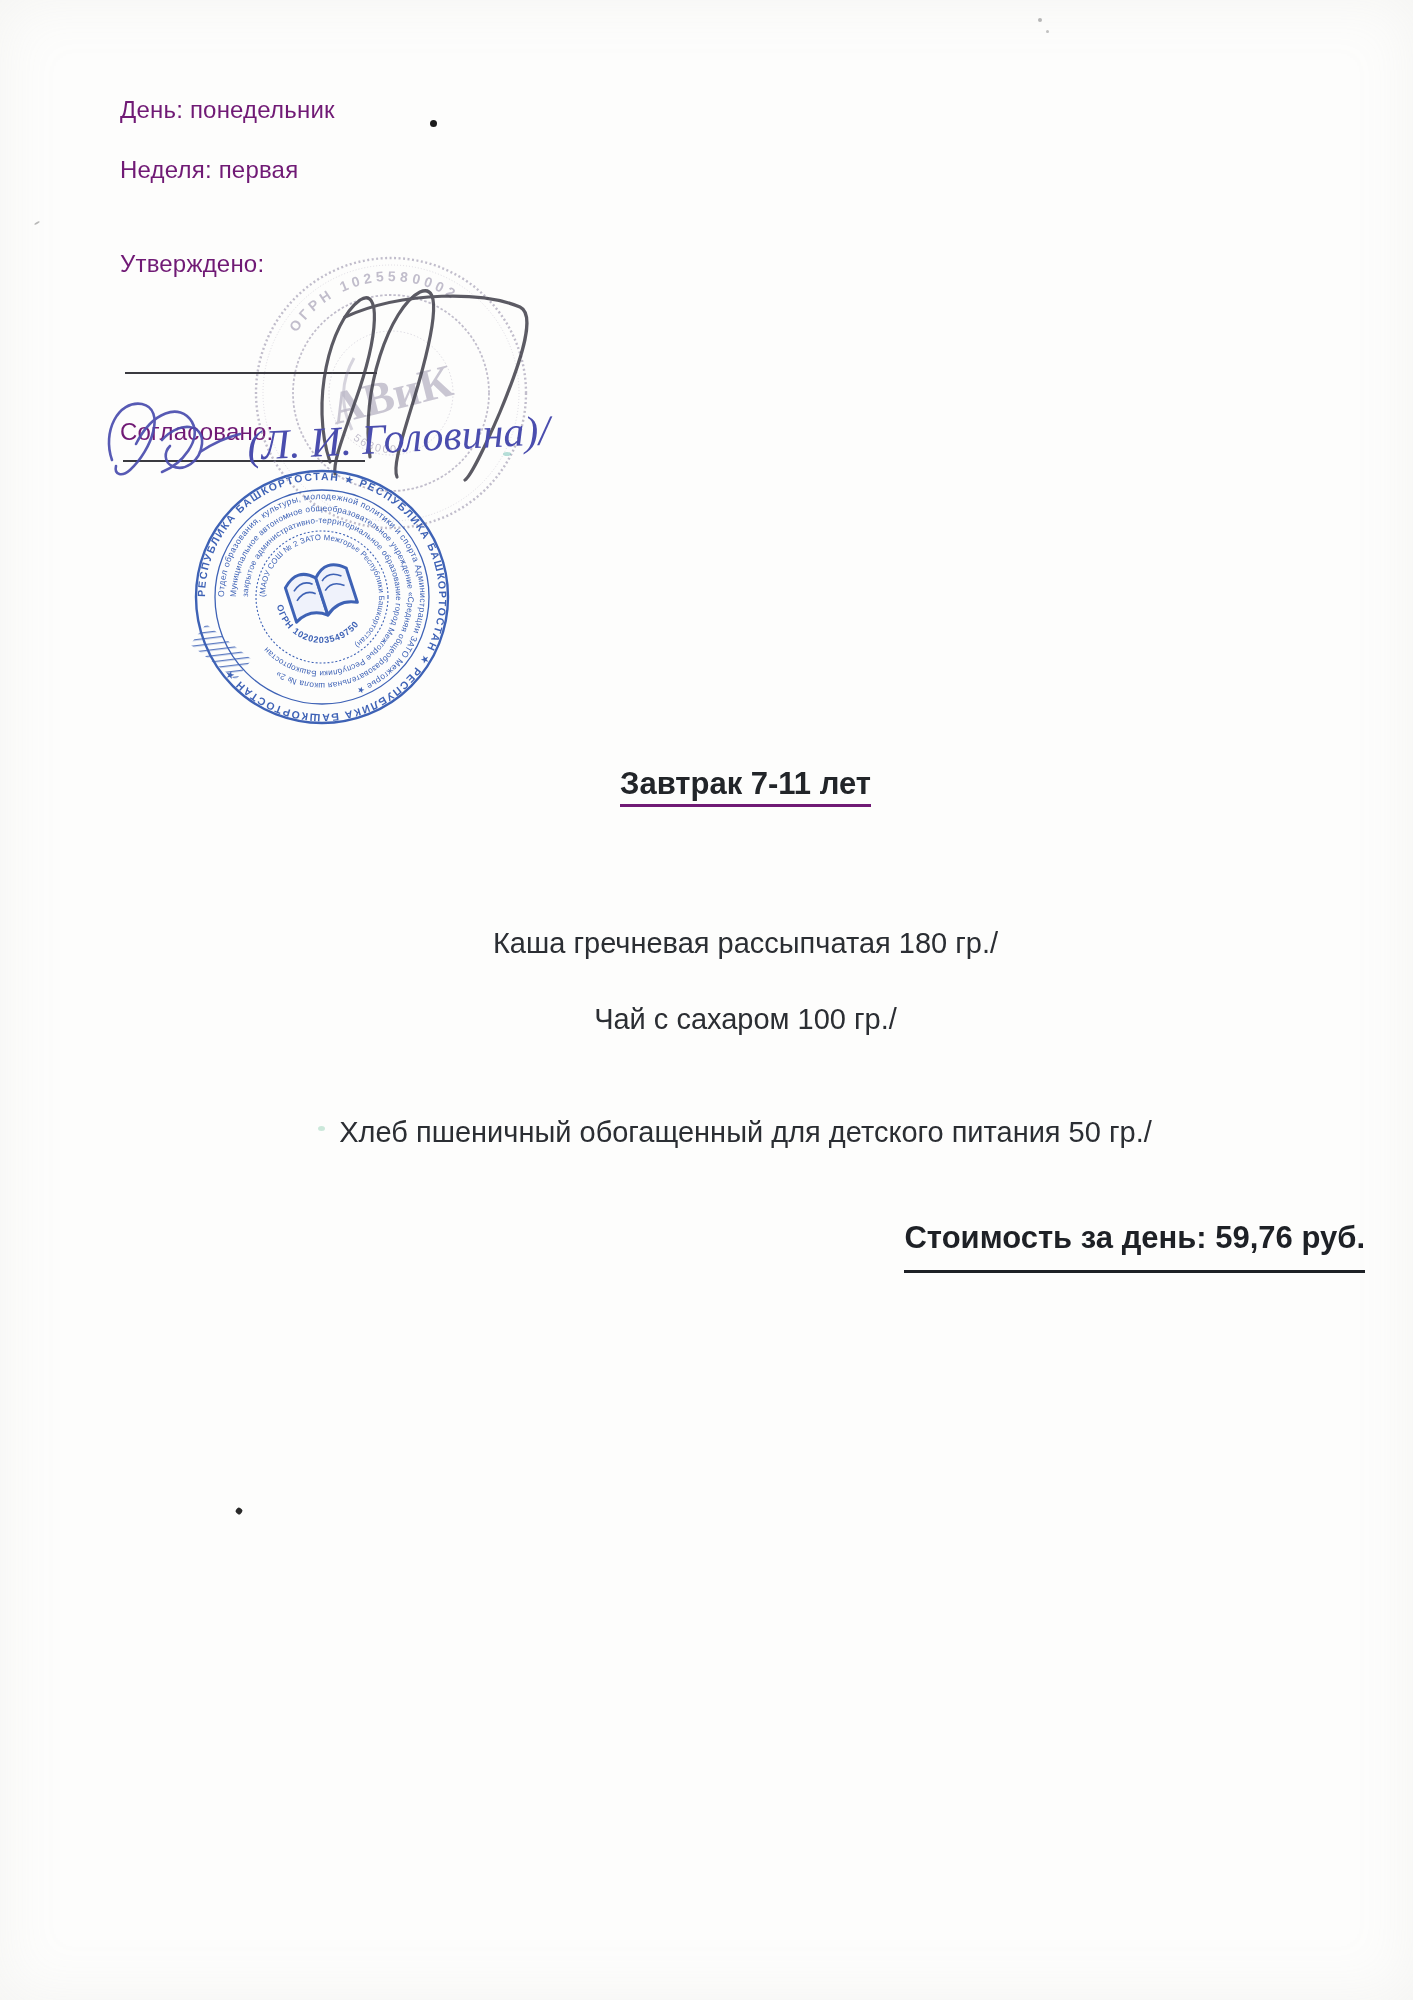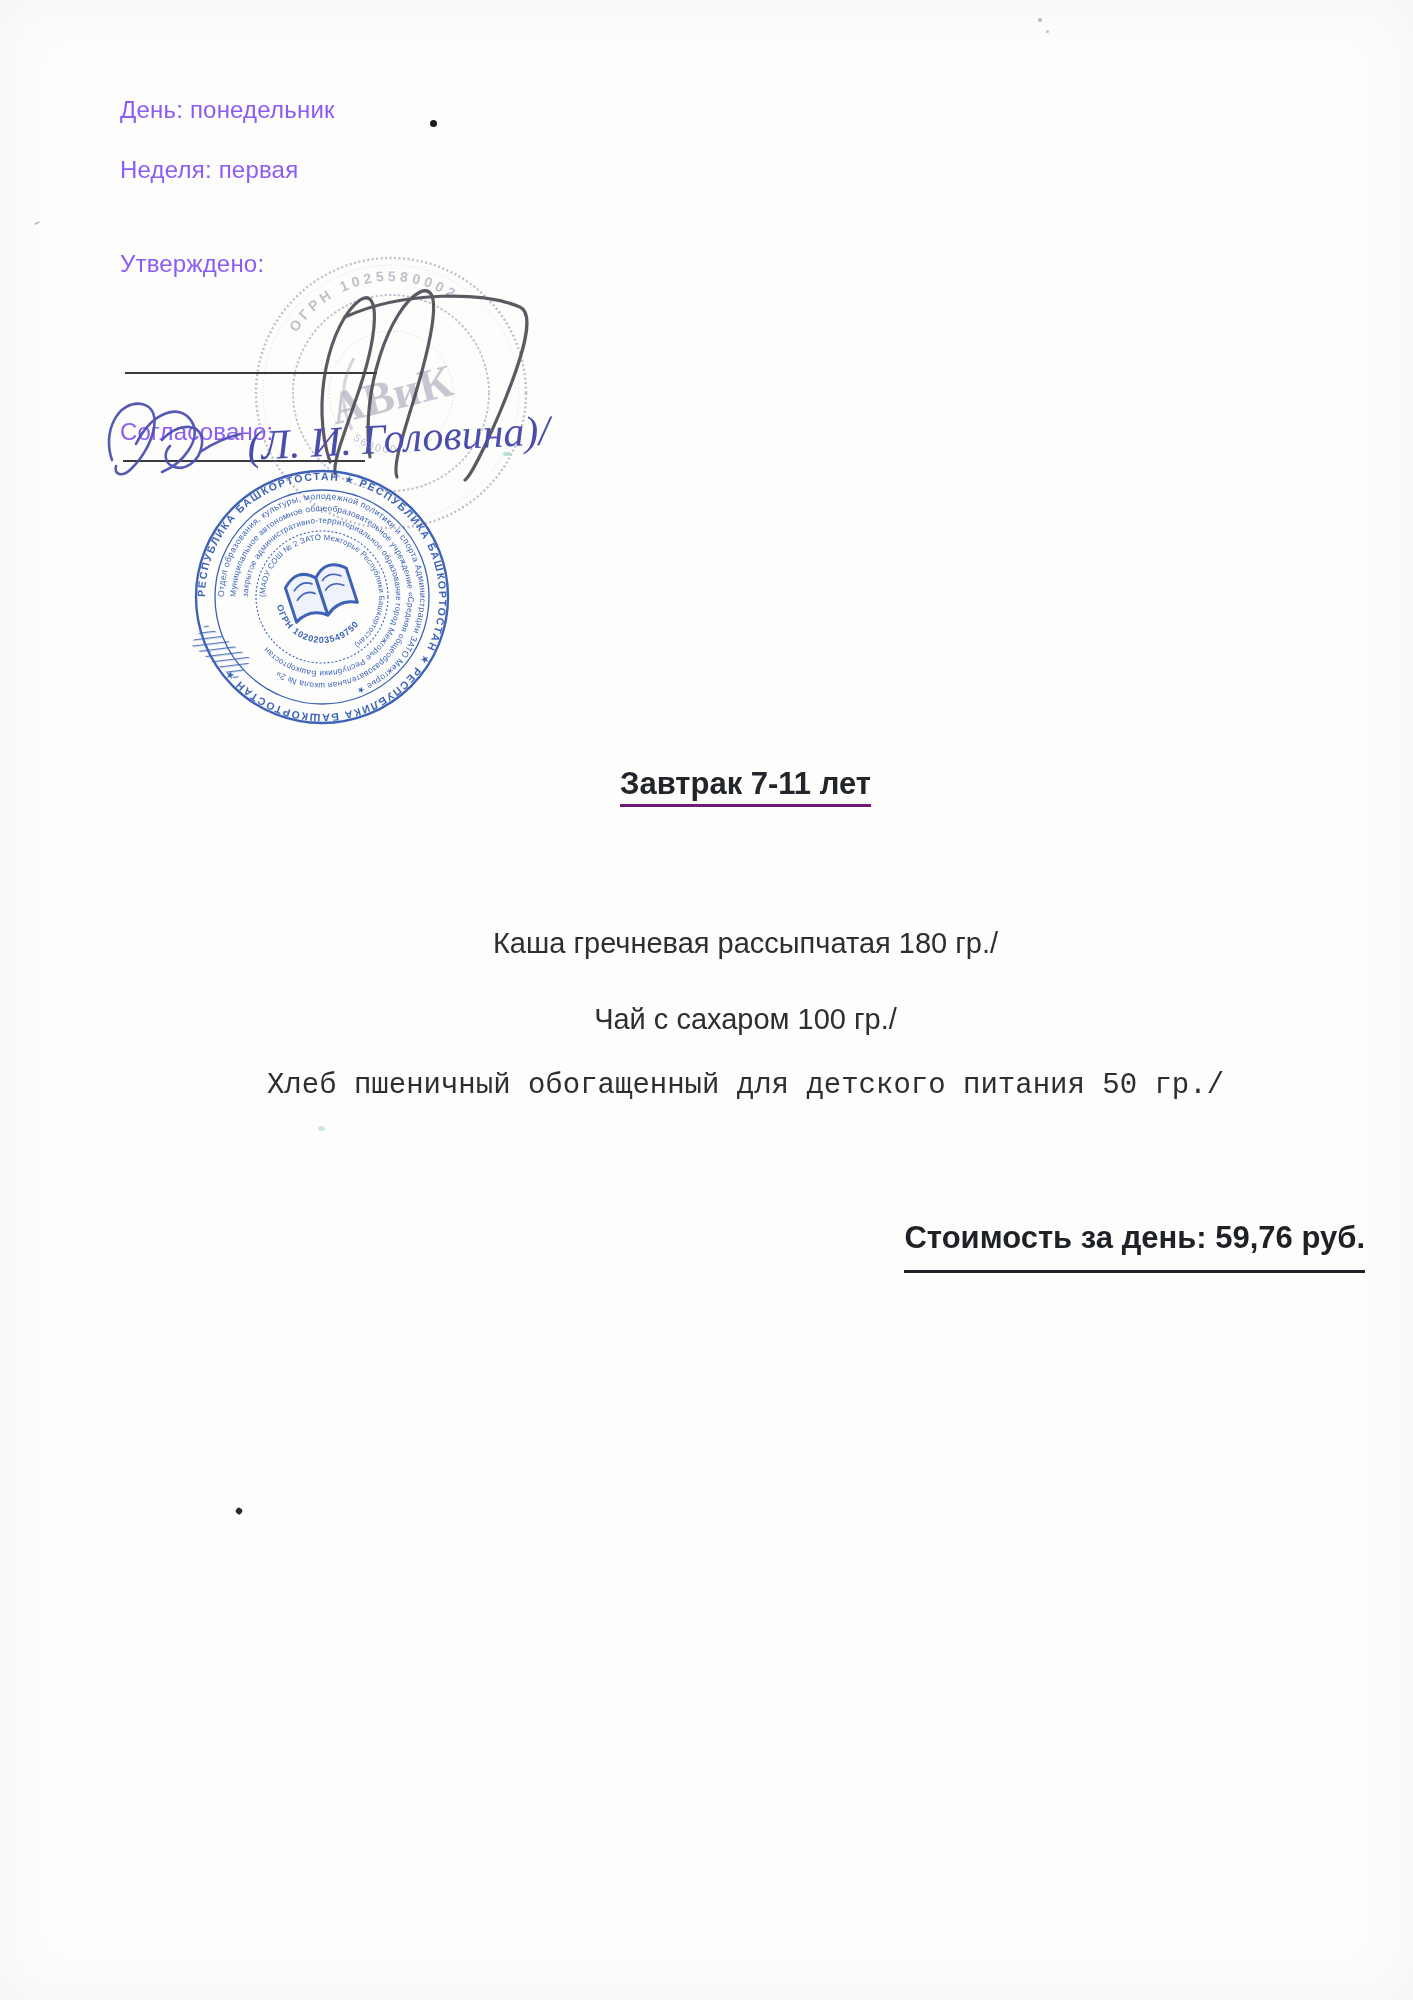--- a/index.html
+++ b/index.html
@@ -10,21 +10,21 @@
     width: 1413px;
     height: 2000px;
     background: #fdfdfc;
     overflow: hidden;
     box-shadow: inset 0 0 60px rgba(180,180,175,0.12);
   }
   .label {
     position: absolute;
     left: 120px;
     font-size: 24px;
-    color: #8b5cf6;
+    color: #701a75;
     letter-spacing: 0.2px;
   }
   .sig-line {
     position: absolute;
     height: 2px;
     background: #3a3a40;
   }
   .title {
     position: absolute;
     left: 408px;
@@ -175,21 +175,21 @@
       <path d="M175,165 Q184,157 195,166" fill="none" stroke-width="1.6"></path>
     </g>
   </svg>
 
 
   <div class="centered-col section-header">
     <span>Завтрак 7-11 лет</span>
   </div>
   <div class="centered-col menu-item" style="top:927px;">Каша гречневая рассыпчатая 180 гр./</div>
   <div class="centered-col menu-item" style="top:1003px;">Чай с сахаром 100 гр./</div>
-  <div class="centered-col menu-item" style="top:1069px;font-family:Liberation Mono, monospace;">Хлеб пшеничный обогащенный для детского питания 50 гр./</div>
+  <div class="centered-col menu-item" style="top:1116px;">Хлеб пшеничный обогащенный для детского питания 50 гр./</div>
 
   <div class="cost-line">
     <span>Стоимость за день: 59,76 руб.</span>
   </div>
 
   <div class="speck" style="left:236px; top:1508px; width:6px; height:6px; background:#2a2a2a; transform:rotate(40deg); border-radius:2px;"></div>
   <div class="speck" style="left:503px; top:452px; width:8px; height:4px; background:#6ebfb4; opacity:0.5;"></div>
   <div class="speck" style="left:318px; top:1126px; width:7px; height:5px; background:#7fc9a8; opacity:0.4;"></div>
   <div class="speck" style="left:1038px; top:18px; width:4px; height:4px; background:#9a9a9a; opacity:0.7;"></div>
   <div class="speck" style="left:1046px; top:30px; width:3px; height:3px; background:#9a9a9a; opacity:0.6;"></div>

